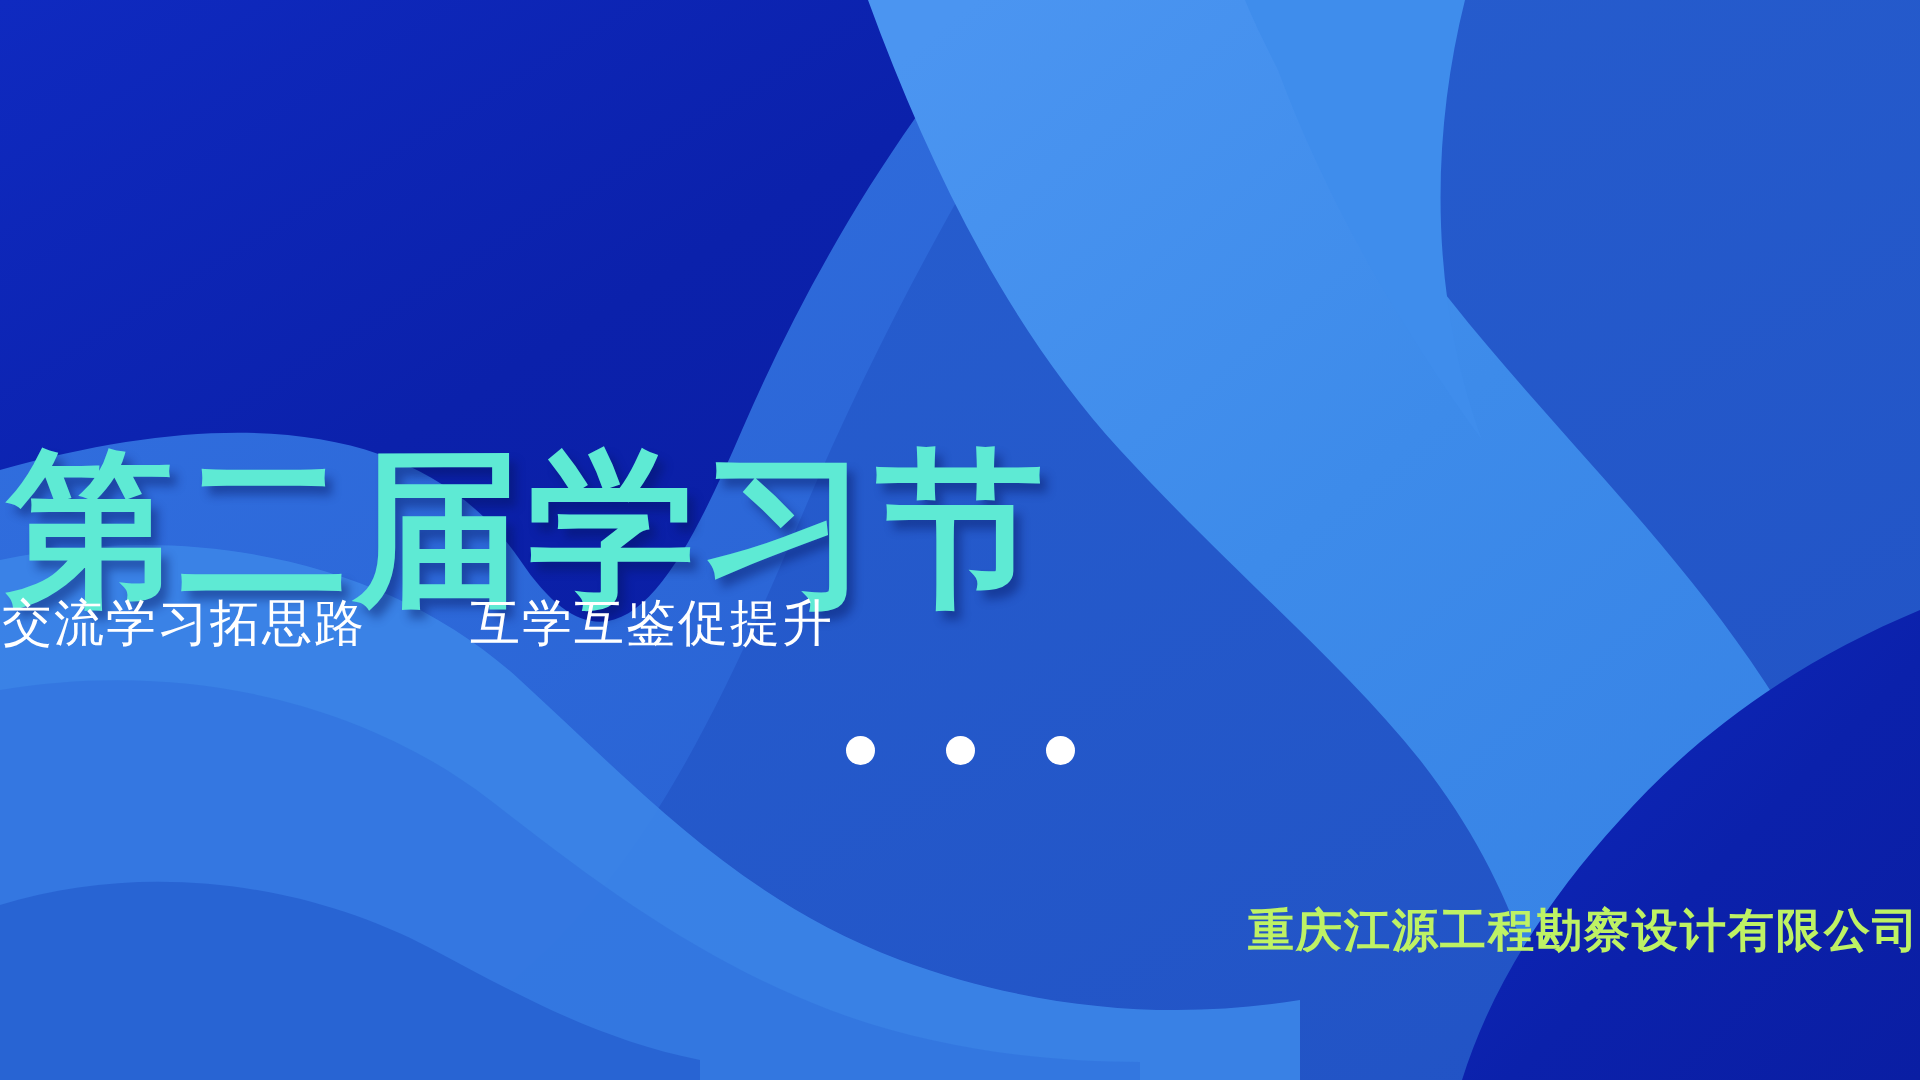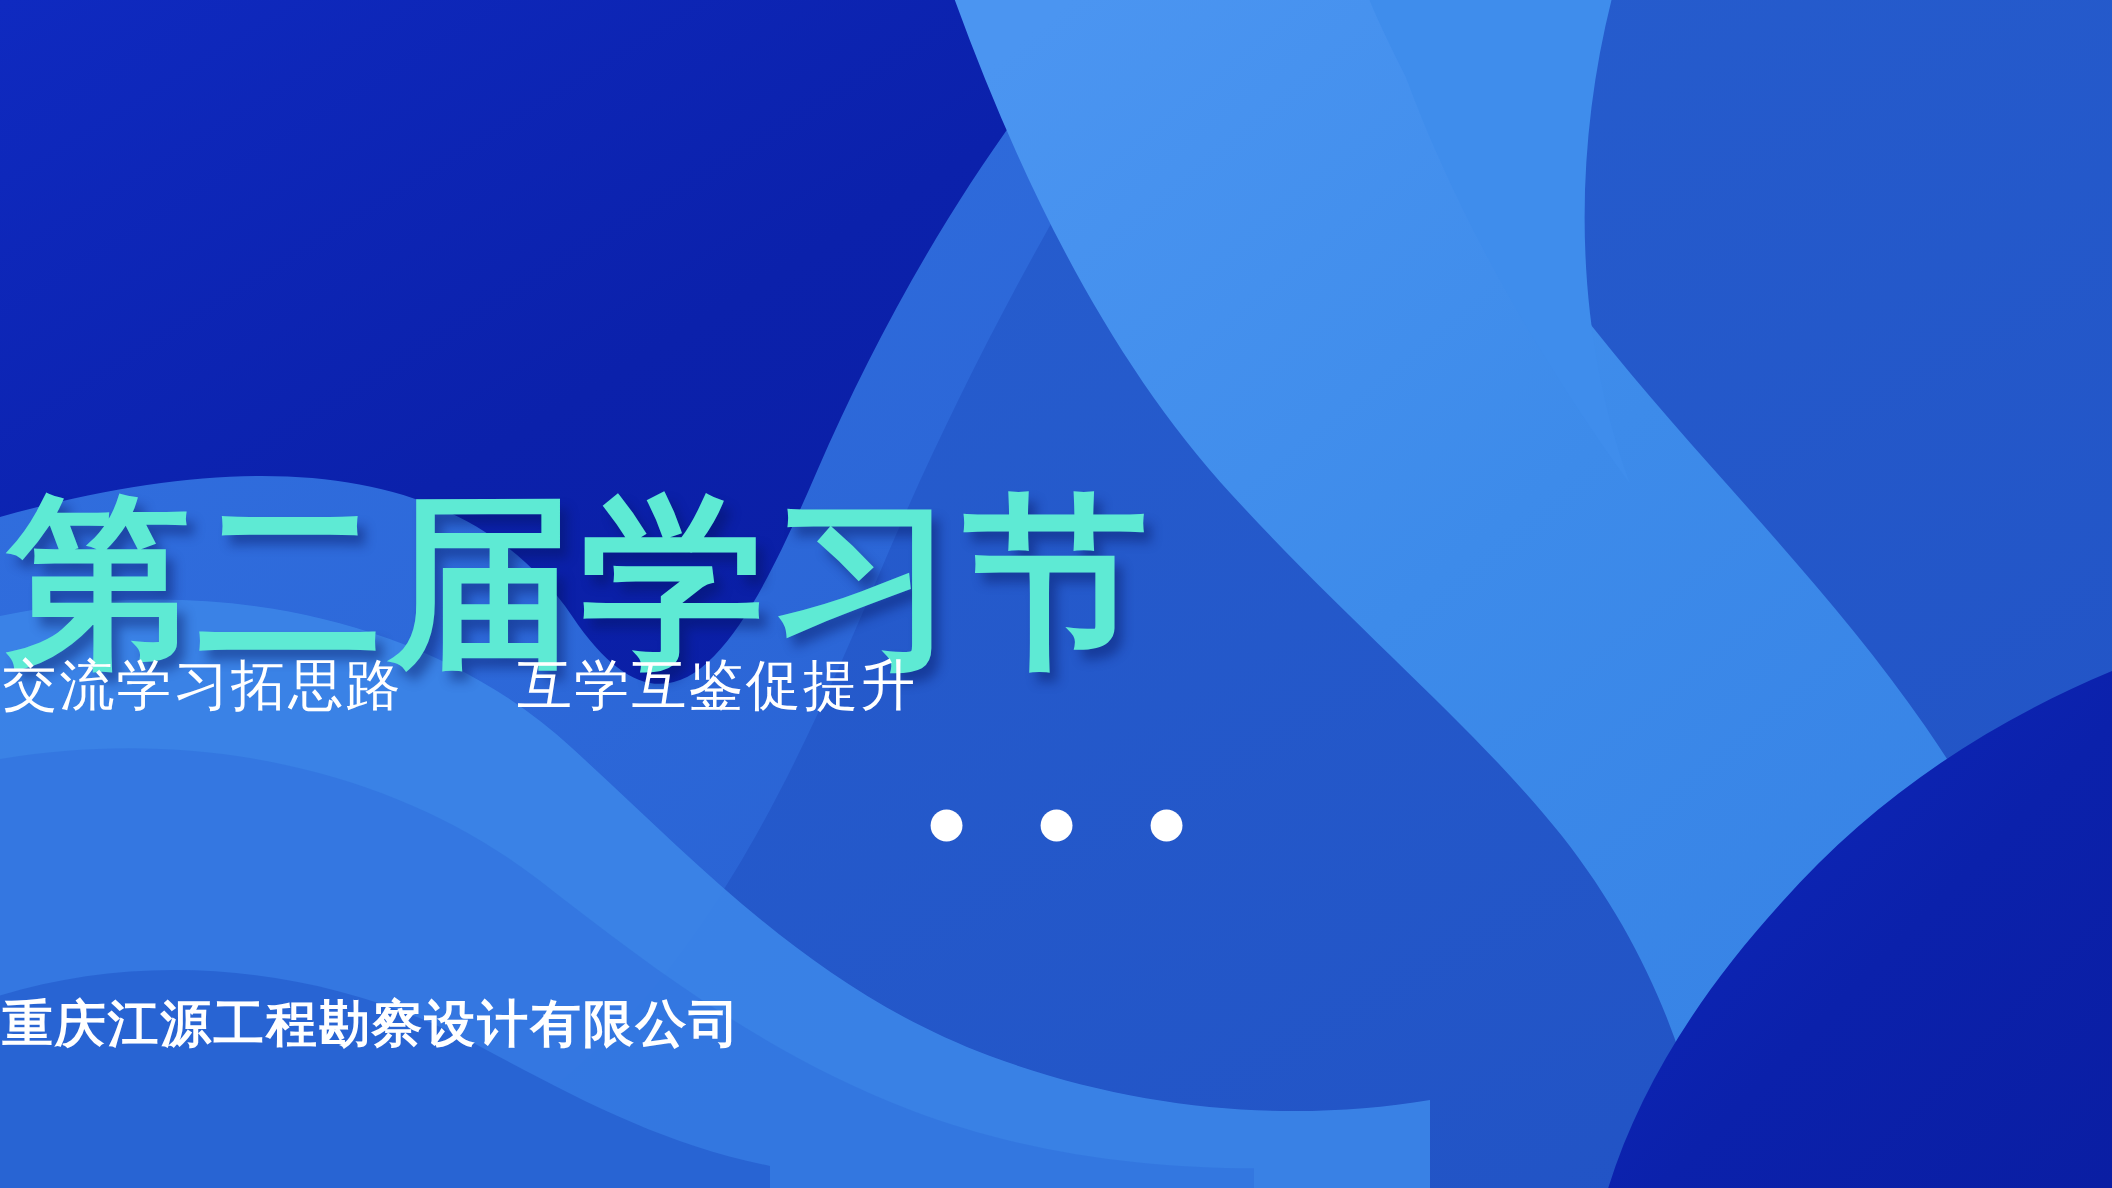--- a/index.html
+++ b/index.html
@@ -84,22 +84,22 @@
     height: 29px;
     border-radius: 50%;
     background: #ffffff;
   }
 
   .company {
     position: absolute;
     top: 900px;
     left: 0;
     right: 0;
-    text-align: left;
-    color: #ffffff;
+    text-align: right;
+    color: #bef264;
     font-size: 46px;
     font-weight: 700;
     letter-spacing: 2px;
     text-indent: 2px;
     white-space: nowrap;
   }
 </style>
 </head>
 <body>
 

